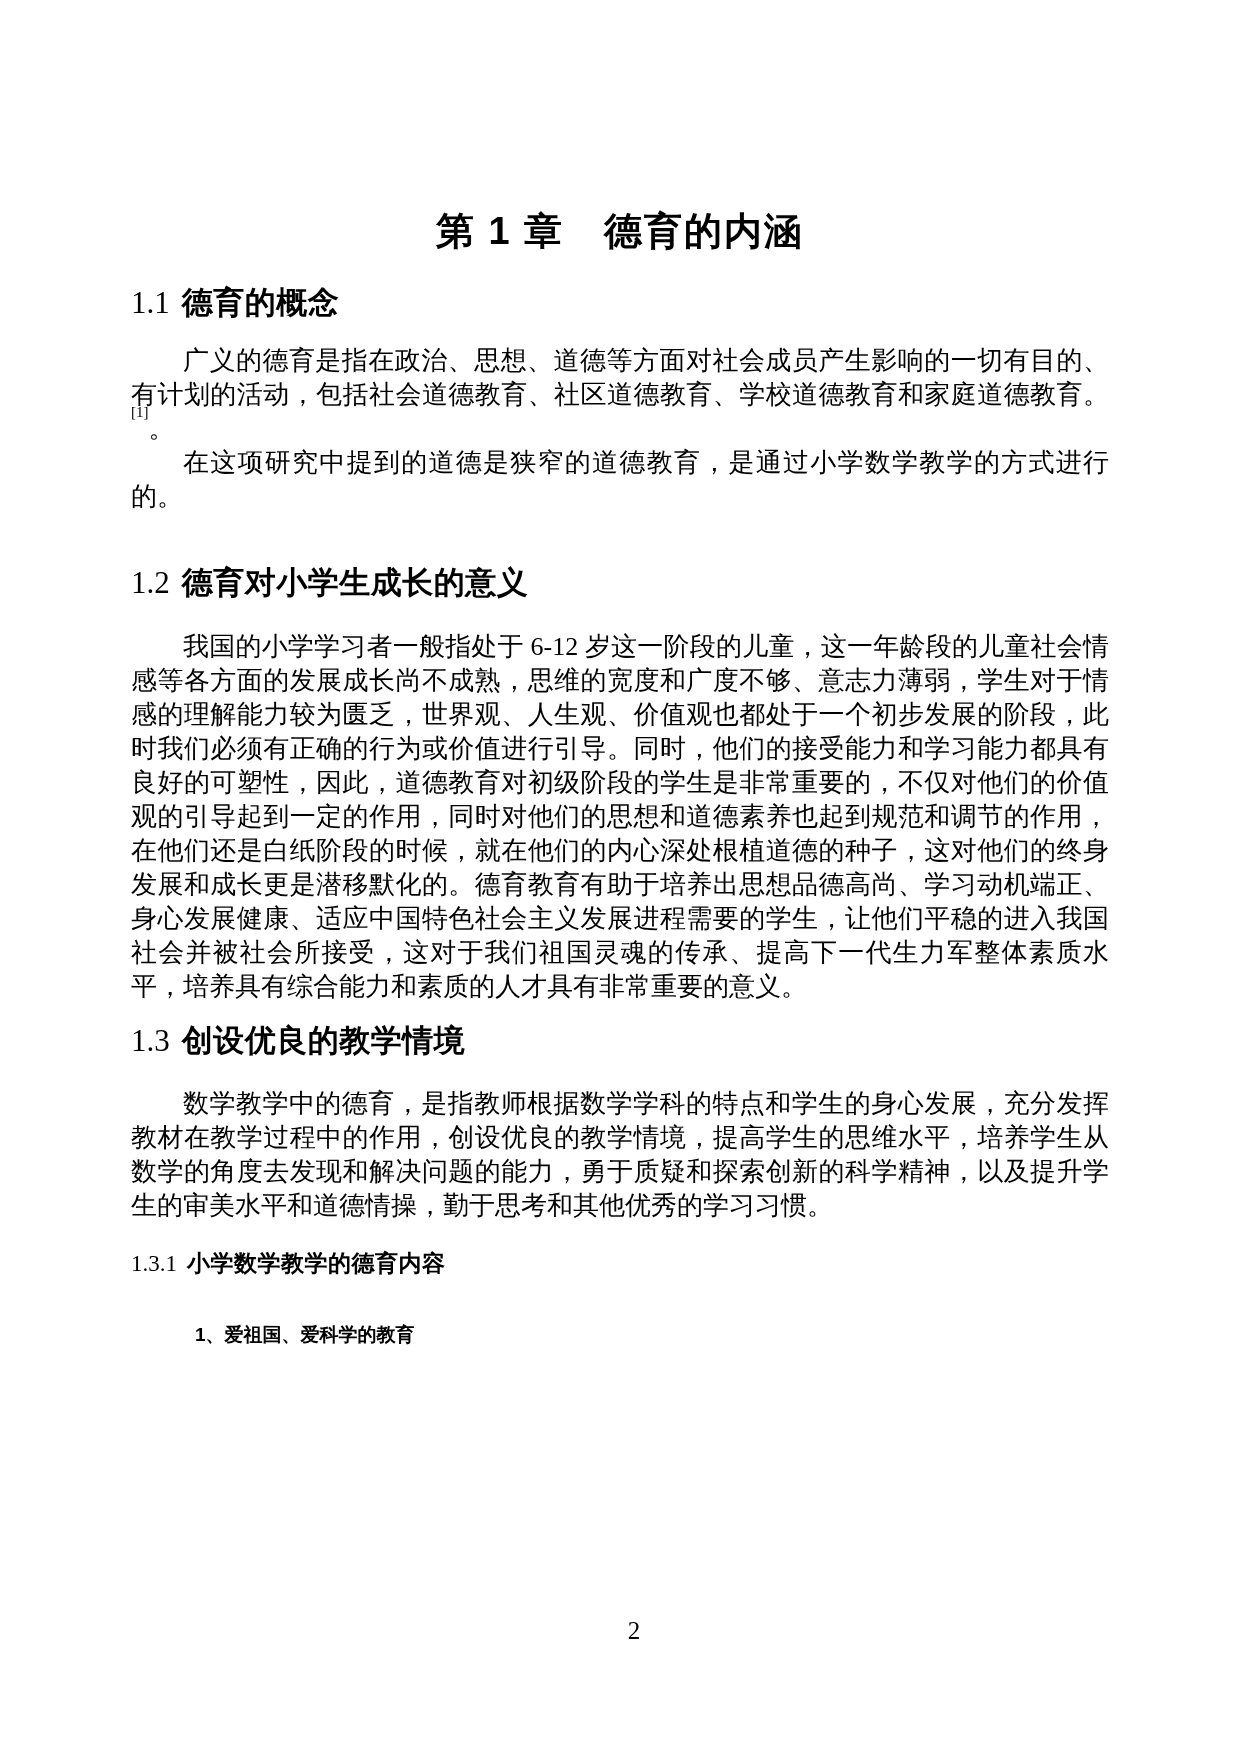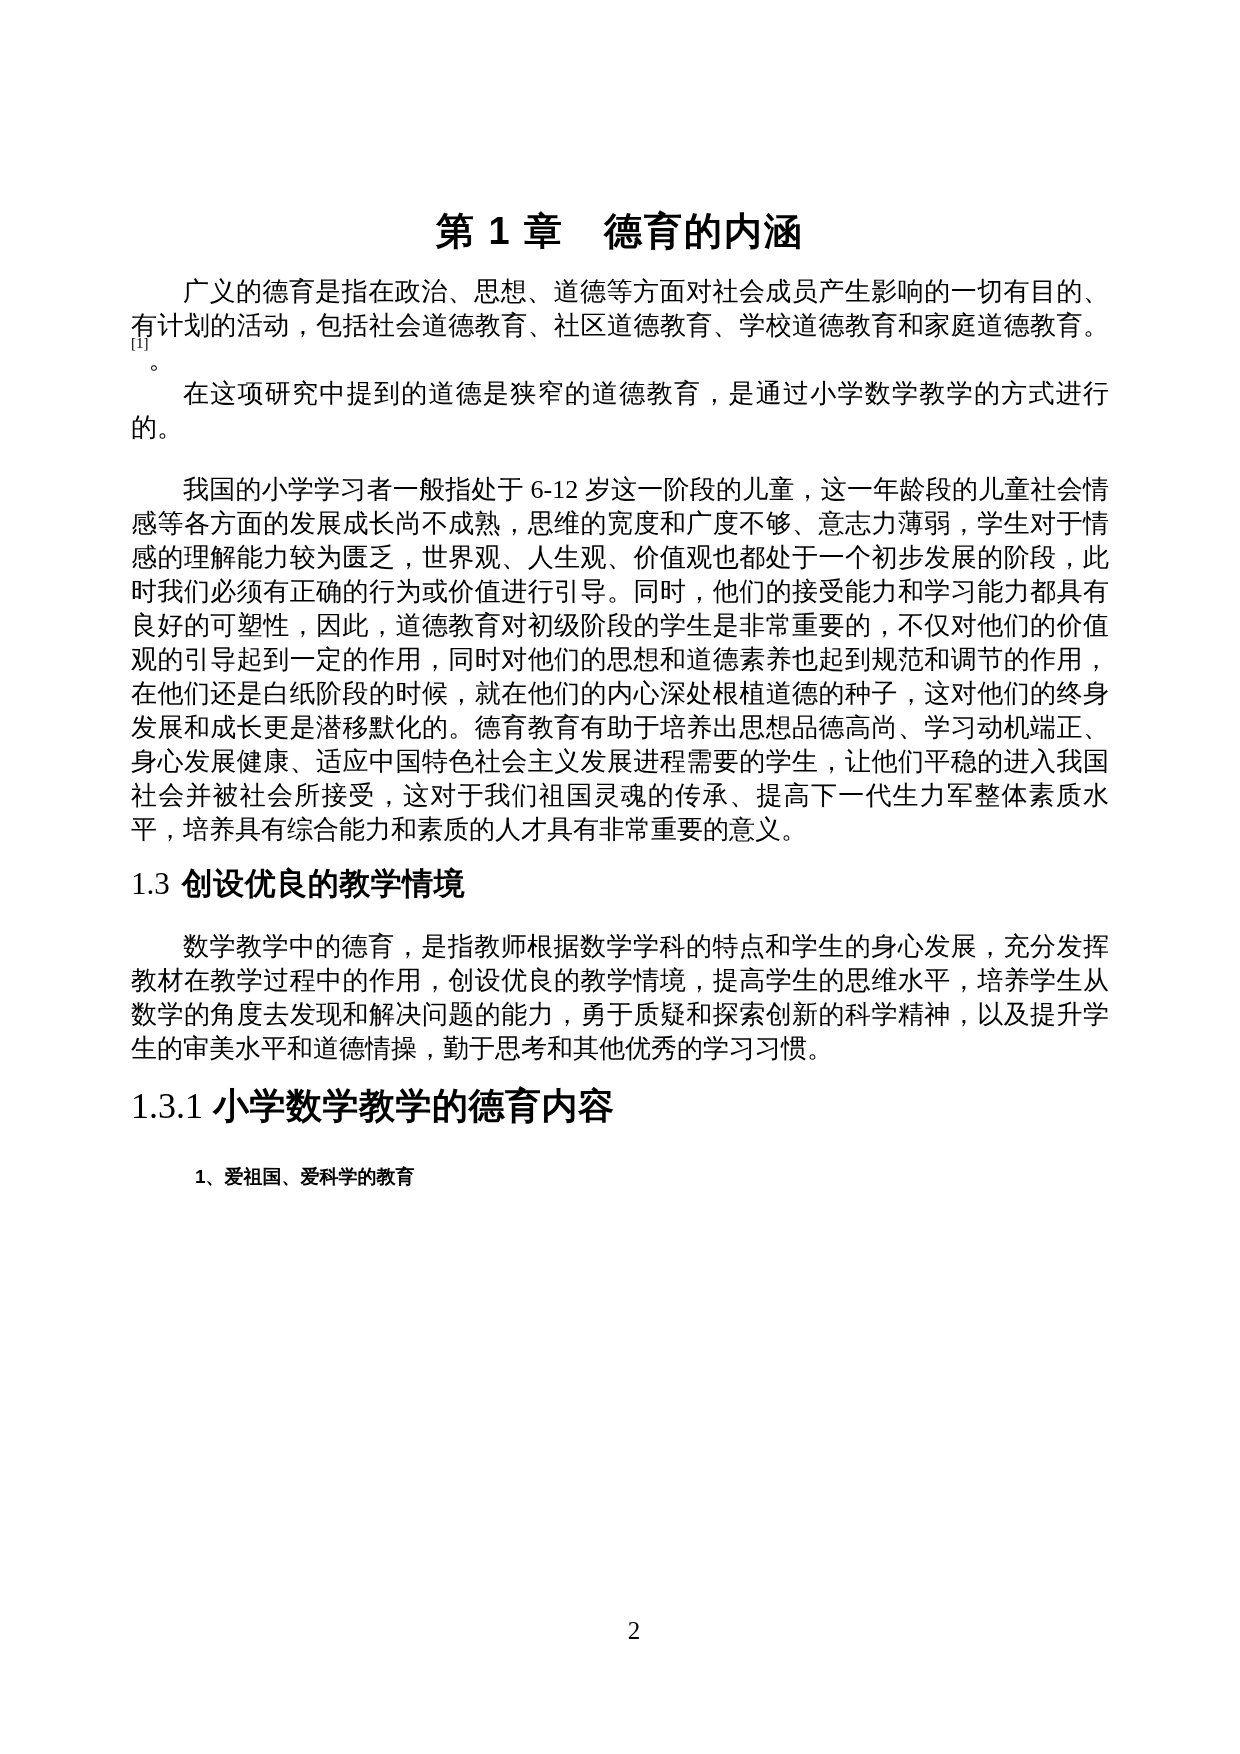--- a/index.html
+++ b/index.html
@@ -44,21 +44,21 @@
   .section-heading .h-num {
     font-family: "Liberation Serif", "DejaVu Serif", serif;
     font-weight: normal;
     margin-right: 12px;
     letter-spacing: 0;
   }
   .subsection-heading {
     margin: 0;
     font-family: "Liberation Sans", "DejaVu Sans", sans-serif;
     font-weight: bold;
-    font-size: 36px;
+    font-size: 23px;
     line-height: 36px;
     letter-spacing: 0.5px;
   }
   .subsection-heading .h-num {
     font-family: "Liberation Serif", "DejaVu Serif", serif;
     font-weight: normal;
     margin-right: 10px;
     letter-spacing: 0;
   }
   .body-p {
@@ -101,26 +101,32 @@
   }
 </style>
 </head>
 <body>
 
 <div class="page">
   <div class="content">
 
     <h1 class="chapter-title">第 1 章　德育的内涵</h1>
 
+    <h2 class="section-heading" id="h-1-1">
+      <span class="h-num">1.1</span><span class="h-txt">德育的概念</span>
+    </h2>
 
     <p class="body-p" id="p-1-1-a"><span>广义的德育是指在政治、思想、道德等方面对社会成员产生影响的一切有目的、有计划的活动，包括社会道德教育、社区道德教育、学校道德教育和家庭道德教育。</span><sup class="ref">[1]</sup><span>。</span></p>
 
 
     <p class="body-p"><span>在这项研究中提到的道德是狭窄的道德教育，是通过小学数学教学的方式进行的。</span></p>
 
+    <h2 class="section-heading" id="h-1-2">
+      <span class="h-num">1.2</span><span class="h-txt">德育对小学生成长的意义</span>
+    </h2>
 
     <p class="body-p" id="p-1-2-a"><span>我国的小学学习者一般指处于 6-12 岁这一阶段的儿童，这一年龄段的儿童社会情感等各方面的发展成长尚不成熟，思维的宽度和广度不够、意志力薄弱，学生对于情感的理解能力较为匮乏，世界观、人生观、价值观也都处于一个初步发展的阶段，此时我们必须有正确的行为或价值进行引导。同时，他们的接受能力和学习能力都具有良好的可塑性，因此，道德教育对初级阶段的学生是非常重要的，不仅对他们的价值观的引导起到一定的作用，同时对他们的思想和道德素养也起到规范和调节的作用，在他们还是白纸阶段的时候，就在他们的内心深处根植道德的种子，这对他们的终身发展和成长更是潜移默化的。德育教育有助于培养出思想品德高尚、学习动机端正、身心发展健康、适应中国特色社会主义发展进程需要的学生，让他们平稳的进入我国社会并被社会所接受，这对于我们祖国灵魂的传承、提高下一代生力军整体素质水平，培养具有综合能力和素质的人才具有非常重要的意义。</span></p>
 
     <h2 class="section-heading" id="h-1-3">
       <span class="h-num">1.3</span><span class="h-txt">创设优良的教学情境</span>
     </h2>
 
     <p class="body-p" id="p-1-3-a"><span>数学教学中的德育，是指教师根据数学学科的特点和学生的身心发展，充分发挥教材在教学过程中的作用，创设优良的教学情境，提高学生的思维水平，培养学生从数学的角度去发现和解决问题的能力，勇于质疑和探索创新的科学精神，以及提升学生的审美水平和道德情操，勤于思考和其他优秀的学习习惯。</span></p>
 
 

